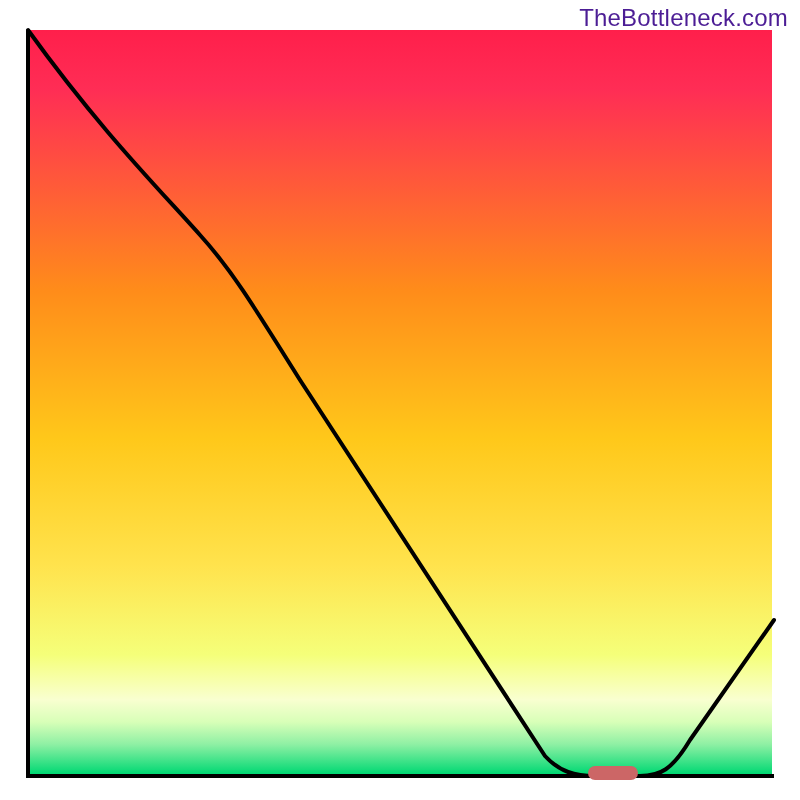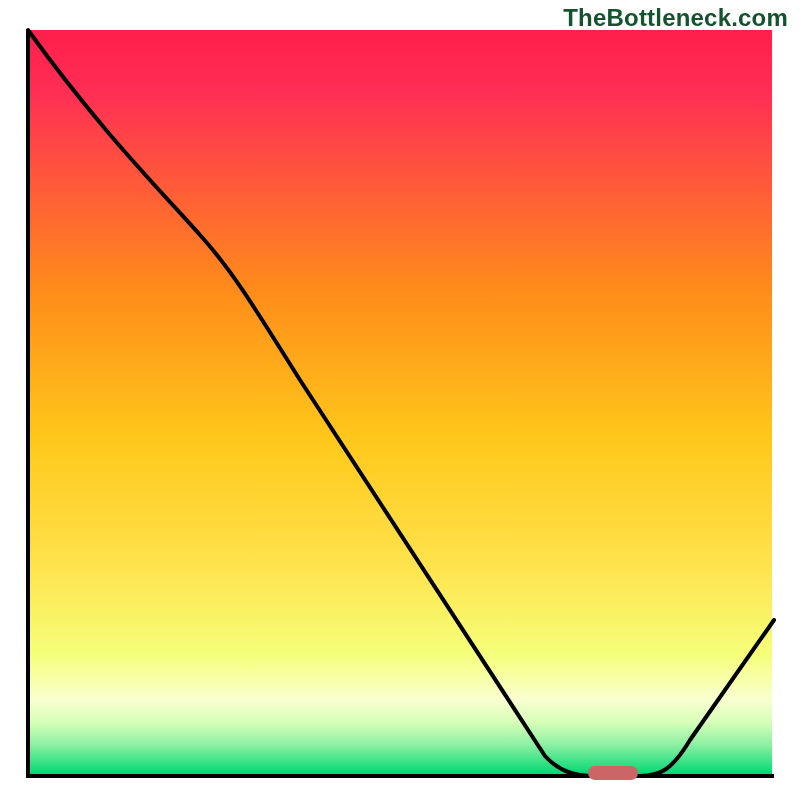--- a/index.html
+++ b/index.html
@@ -13,22 +13,22 @@
   .container {
     position: relative;
     width: 800px;
     height: 800px;
   }
   .watermark {
     position: absolute;
     top: 4px;
     right: 12px;
     font-size: 24px;
-    font-weight: 700;
-    color: #14532d;
+    font-weight: 400;
+    color: #4c1d95;
     letter-spacing: 0.2px;
   }
   svg {
     display: block;
   }
 </style>
 </head>
 <body>
 
 <div class="container">

